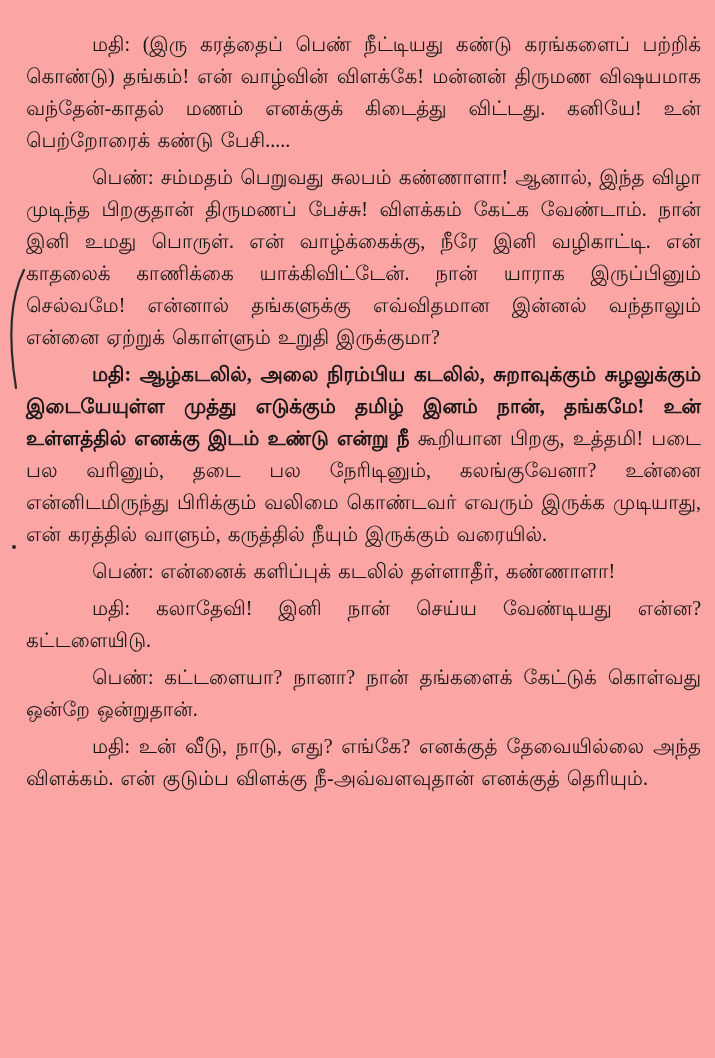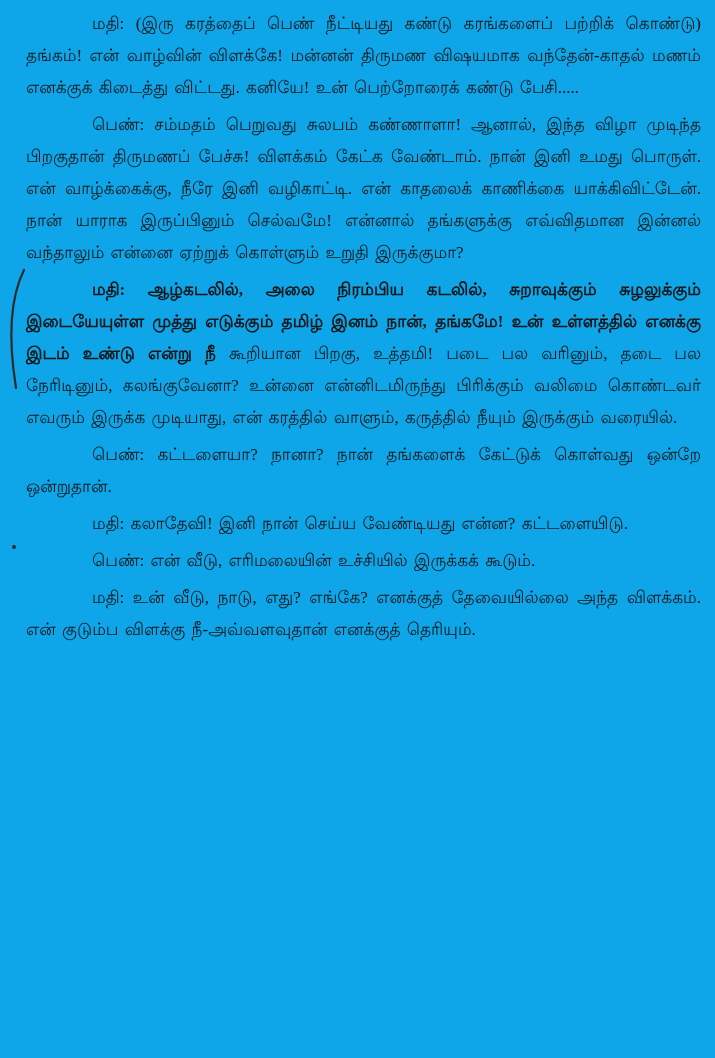--- a/index.html
+++ b/index.html
@@ -4,26 +4,26 @@
 <style>
   * { margin: 0; padding: 0; box-sizing: border-box; }
   html, body {
     width: 715px; height: 1058px;
     background: #fdfdfb;
     overflow: hidden;
   }
   .page {
     position: relative;
     width: 715px; height: 1058px;
-    background: #0ea5e9;
+    background: #fca5a5;
     color: #161616;
     font-family: "Liberation Serif", "DejaVu Serif", serif;
-    font-size: 17px;
+    font-size: 20px;
     line-height: 32px;
-    padding: 8px 14px 10px 26px;
+    padding: 28px 14px 10px 26px;
   }
   .para {
     text-align: justify;
     text-indent: 66px;
     margin-bottom: 5px;
     word-spacing: 2px;
   }
   .speaker { font-weight: normal; }
   .heavy { font-weight: bold; }
   .pen-mark {
@@ -49,25 +49,25 @@
     <path d="M22 2 C 8 30, 6 70, 14 120" stroke="#2a2a2a" stroke-width="2.2" fill="none" stroke-linecap="round"></path>
   </svg>
   <div class="pen-dot"></div>
 
   <p class="para"><span class="speaker">மதி:</span> <span>(இரு கரத்தைப் பெண் நீட்டியது கண்டு கரங்களைப் பற்றிக் கொண்டு) தங்கம்! என் வாழ்வின் விளக்கே! மன்னன் திருமண விஷயமாக வந்தேன்-காதல் மணம் எனக்குக் கிடைத்து விட்டது. கனியே! உன் பெற்றோரைக் கண்டு பேசி.....</span></p>
 
   <p class="para"><span class="speaker">பெண்:</span> <span>சம்மதம் பெறுவது சுலபம் கண்ணாளா! ஆனால், இந்த விழா முடிந்த பிறகுதான் திருமணப் பேச்சு! விளக்கம் கேட்க வேண்டாம். நான் இனி உமது பொருள். என் வாழ்க்கைக்கு, நீரே இனி வழிகாட்டி. என் காதலைக் காணிக்கை யாக்கிவிட்டேன். நான் யாராக இருப்பினும் செல்வமே! என்னால் தங்களுக்கு எவ்விதமான இன்னல் வந்தாலும் என்னை ஏற்றுக் கொள்ளும் உறுதி இருக்குமா?</span></p>
 
   <p class="para"><span class="speaker heavy">மதி:</span> <span class="heavy">ஆழ்கடலில், அலை நிரம்பிய கடலில், சுறாவுக்கும் சுழலுக்கும் இடையேயுள்ள முத்து எடுக்கும் தமிழ் இனம் நான், தங்கமே! உன் உள்ளத்தில் எனக்கு இடம் உண்டு என்று நீ</span> <span>கூறியான பிறகு, உத்தமி! படை பல வரினும், தடை பல நேரிடினும், கலங்குவேனா? உன்னை என்னிடமிருந்து பிரிக்கும் வலிமை கொண்டவர் எவரும் இருக்க முடியாது, என் கரத்தில் வாளும், கருத்தில் நீயும் இருக்கும் வரையில்.</span></p>
 
+  <p class="para"><span class="speaker">பெண்:</span> <span>என்னைக் களிப்புக் கடலில் தள்ளாதீர், கண்ணாளா!</span></p>
+
+  <p class="para"><span class="speaker">மதி:</span> <span>கலாதேவி! இனி நான் செய்ய வேண்டியது என்ன? கட்டளையிடு.</span></p>
 
   <p class="para"><span class="speaker">பெண்:</span> <span>கட்டளையா? நானா? நான் தங்களைக் கேட்டுக் கொள்வது ஒன்றே ஒன்றுதான்.</span></p>
-
-  <p class="para"><span class="speaker">மதி:</span> <span>கலாதேவி! இனி நான் செய்ய வேண்டியது என்ன? கட்டளையிடு.</span></p>
 
 
 
 
-  <p class="para"><span class="speaker">பெண்:</span> <span>என் வீடு, எரிமலையின் உச்சியில் இருக்கக் கூடும்.</span></p>
 
   <p class="para"><span class="speaker">மதி:</span> <span>உன் வீடு, நாடு, எது? எங்கே? எனக்குத் தேவையில்லை அந்த விளக்கம். என் குடும்ப விளக்கு நீ-அவ்வளவுதான் எனக்குத் தெரியும்.</span></p>
 
 </div>
 
 </body></html>

